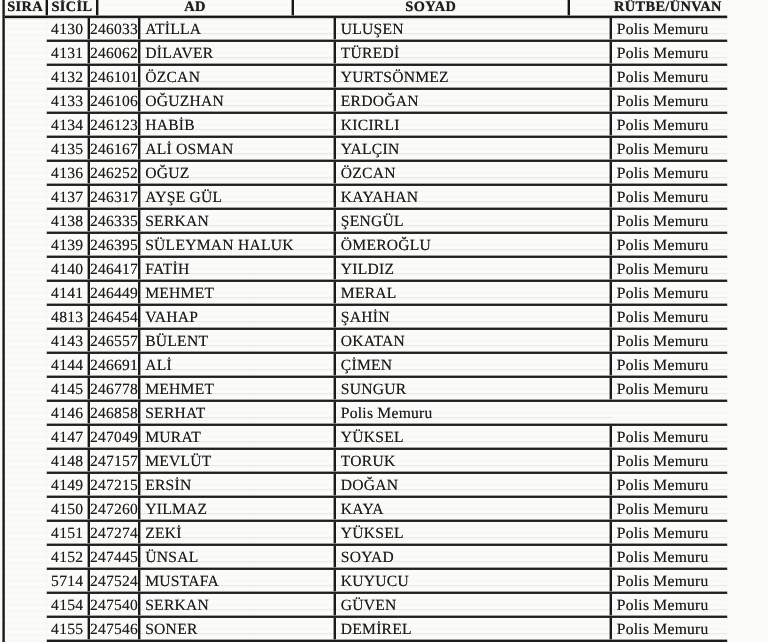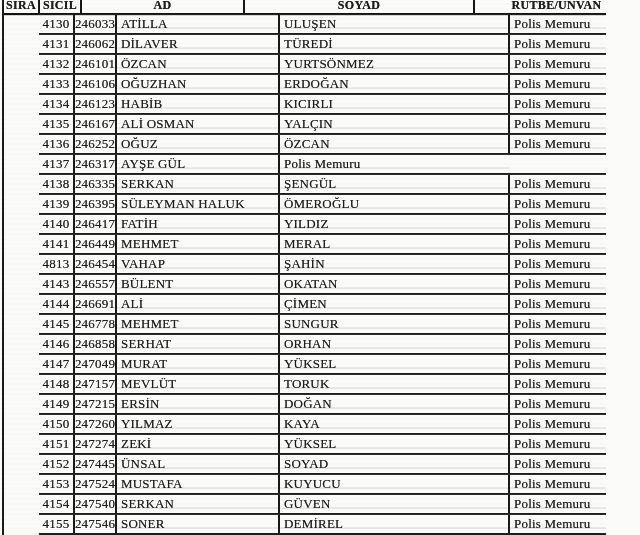--- a/index.html
+++ b/index.html
@@ -160,20 +160,21 @@
     <div class="cell c-sicil">246252</div>
     <div class="cell c-ad">OĞUZ</div>
     <div class="cell c-soyad">ÖZCAN</div>
     <div class="cell c-rutbe">Polis Memuru</div>
   </div>
 
   <div class="row">
     <div class="cell c-sira">4137</div>
     <div class="cell c-sicil">246317</div>
     <div class="cell c-ad">AYŞE GÜL</div>
+    <div class="cell c-soyad">KAYAHAN</div>
     <div class="cell c-rutbe">Polis Memuru</div>
   </div>
 
   <div class="row">
     <div class="cell c-sira">4138</div>
     <div class="cell c-sicil">246335</div>
     <div class="cell c-ad">SERKAN</div>
     <div class="cell c-soyad">ŞENGÜL</div>
     <div class="cell c-rutbe">Polis Memuru</div>
   </div>
@@ -231,21 +232,20 @@
     <div class="cell c-sicil">246778</div>
     <div class="cell c-ad">MEHMET</div>
     <div class="cell c-soyad">SUNGUR</div>
     <div class="cell c-rutbe">Polis Memuru</div>
   </div>
 
   <div class="row">
     <div class="cell c-sira">4146</div>
     <div class="cell c-sicil">246858</div>
     <div class="cell c-ad">SERHAT</div>
-    <div class="cell c-soyad">ORHAN</div>
     <div class="cell c-rutbe">Polis Memuru</div>
   </div>
 
   <div class="row">
     <div class="cell c-sira">4147</div>
     <div class="cell c-sicil">247049</div>
     <div class="cell c-ad">MURAT</div>
     <div class="cell c-soyad">YÜKSEL</div>
     <div class="cell c-rutbe">Polis Memuru</div>
   </div>
@@ -284,21 +284,21 @@
 
   <div class="row">
     <div class="cell c-sira">4152</div>
     <div class="cell c-sicil">247445</div>
     <div class="cell c-ad">ÜNSAL</div>
     <div class="cell c-soyad">SOYAD</div>
     <div class="cell c-rutbe">Polis Memuru</div>
   </div>
 
   <div class="row">
-    <div class="cell c-sira">4153</div>
+    <div class="cell c-sira">5714</div>
     <div class="cell c-sicil">247524</div>
     <div class="cell c-ad">MUSTAFA</div>
     <div class="cell c-soyad">KUYUCU</div>
     <div class="cell c-rutbe">Polis Memuru</div>
   </div>
 
   <div class="row">
     <div class="cell c-sira">4154</div>
     <div class="cell c-sicil">247540</div>
     <div class="cell c-ad">SERKAN</div>

